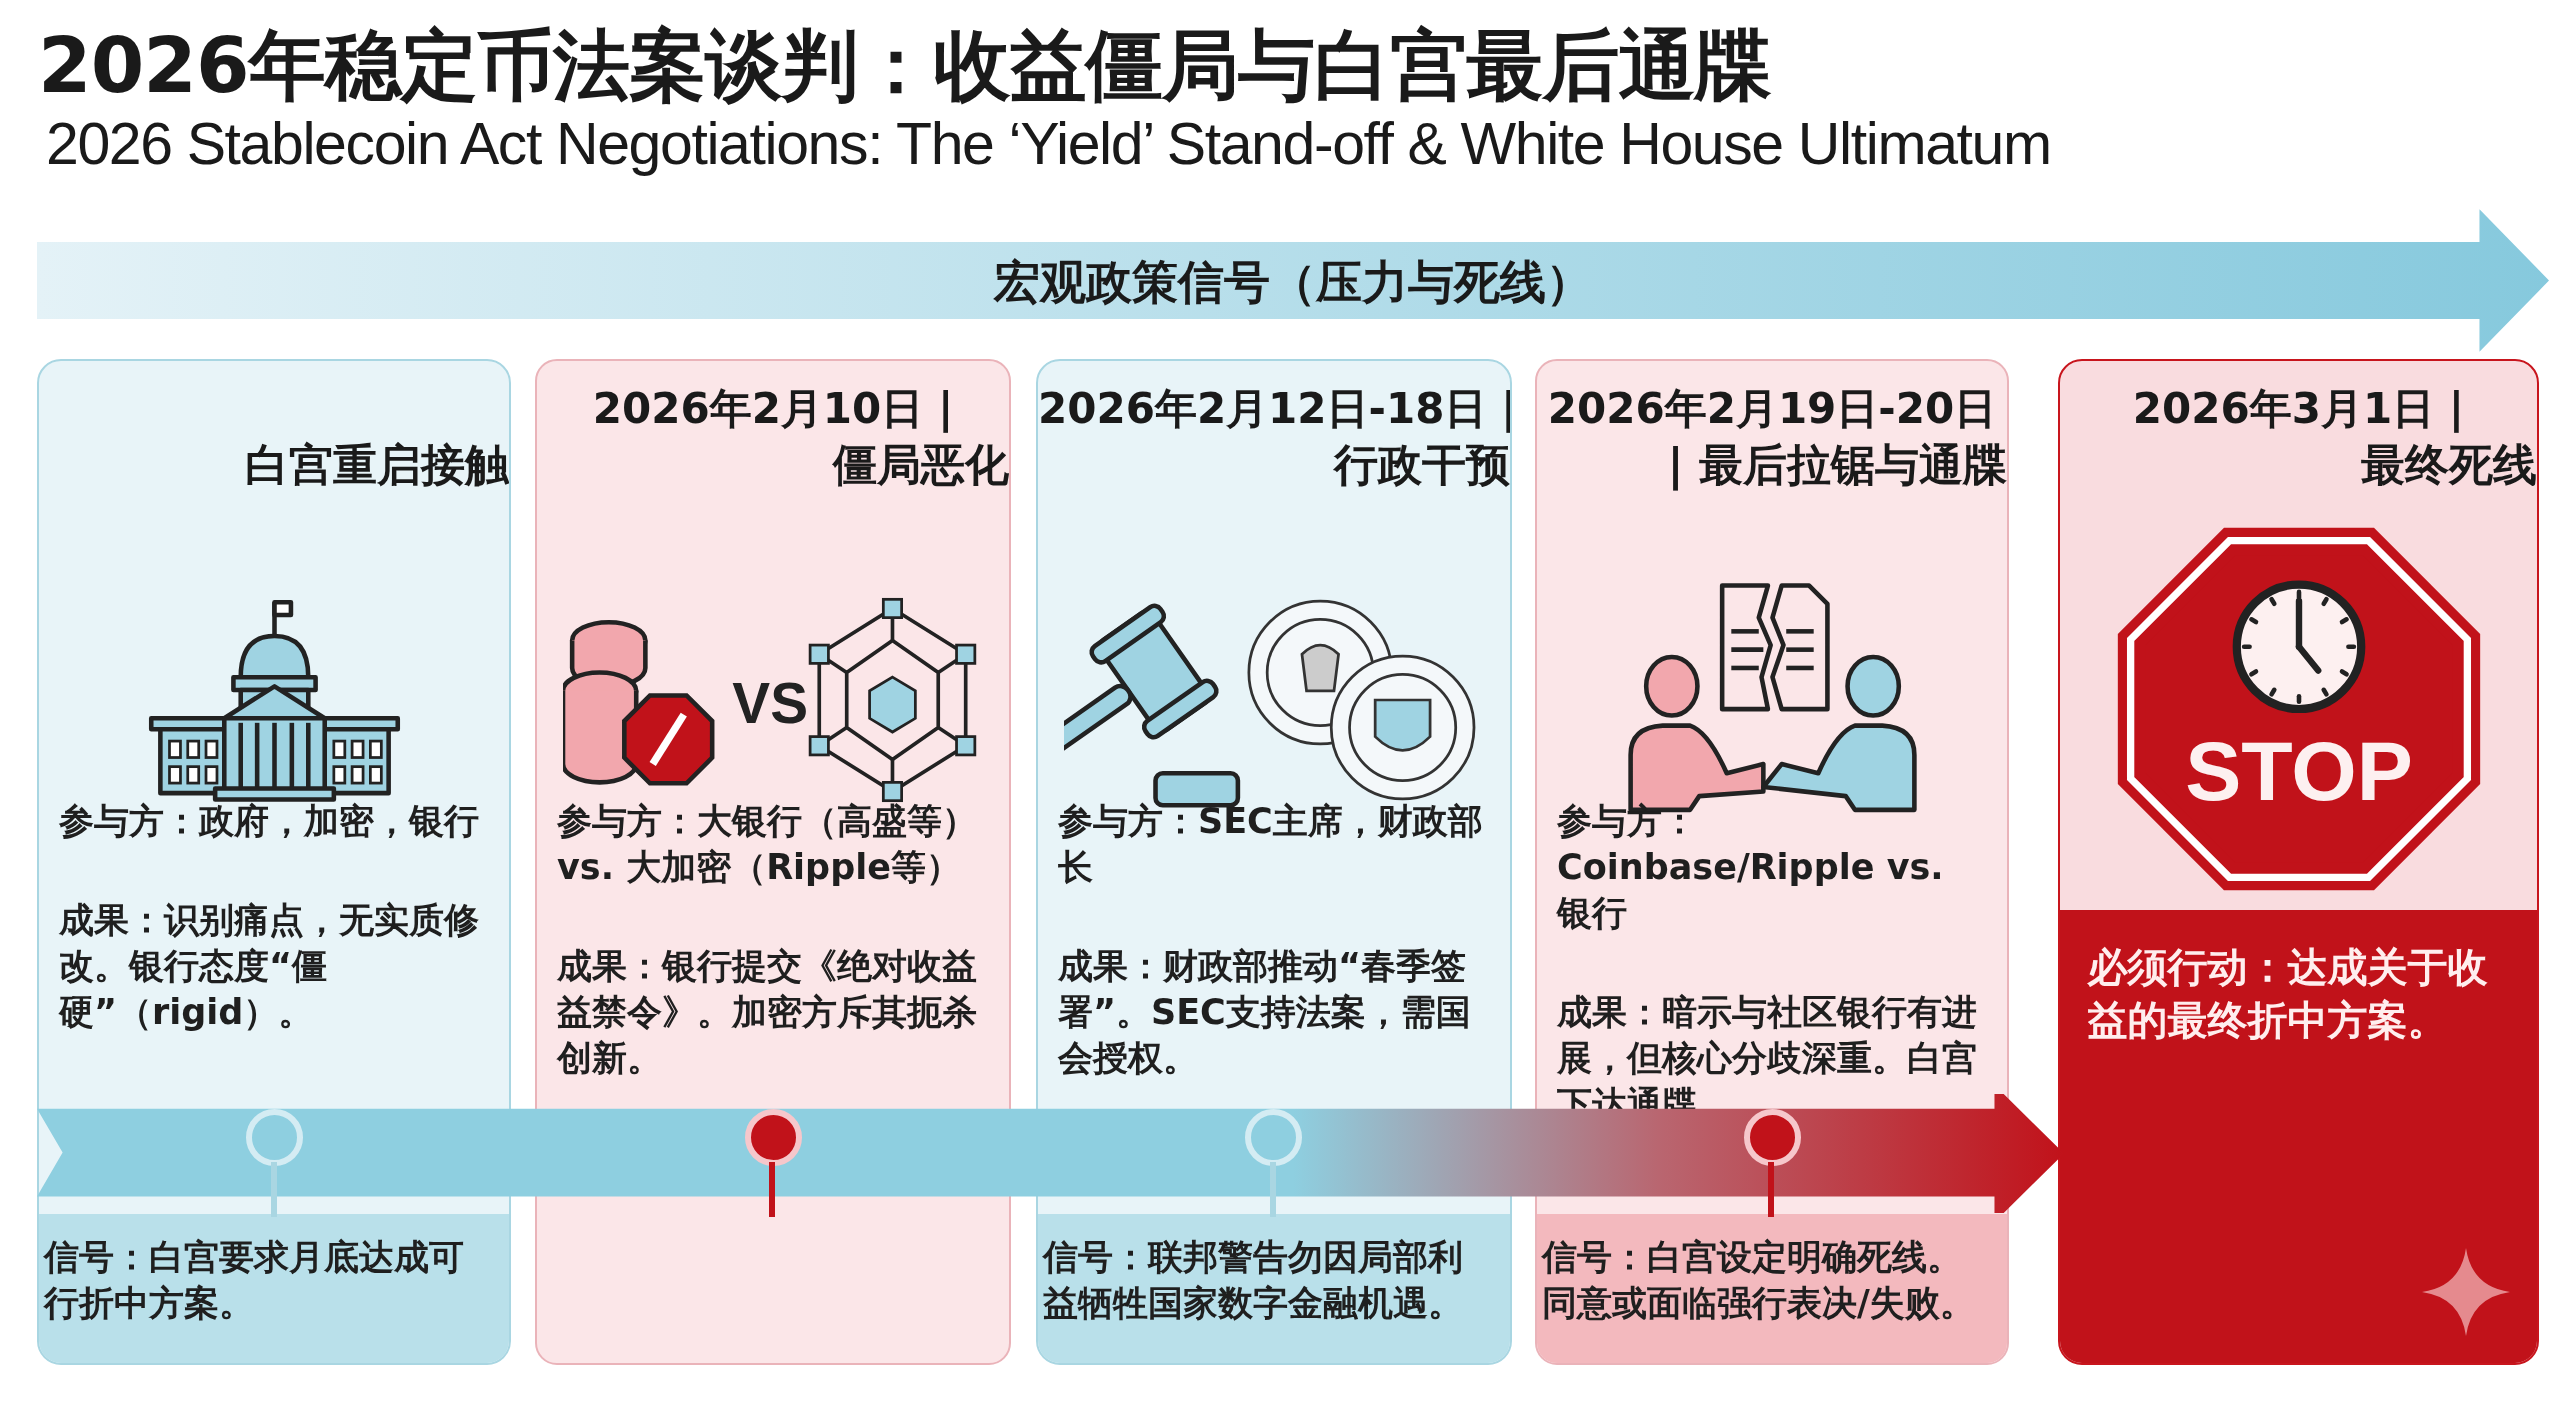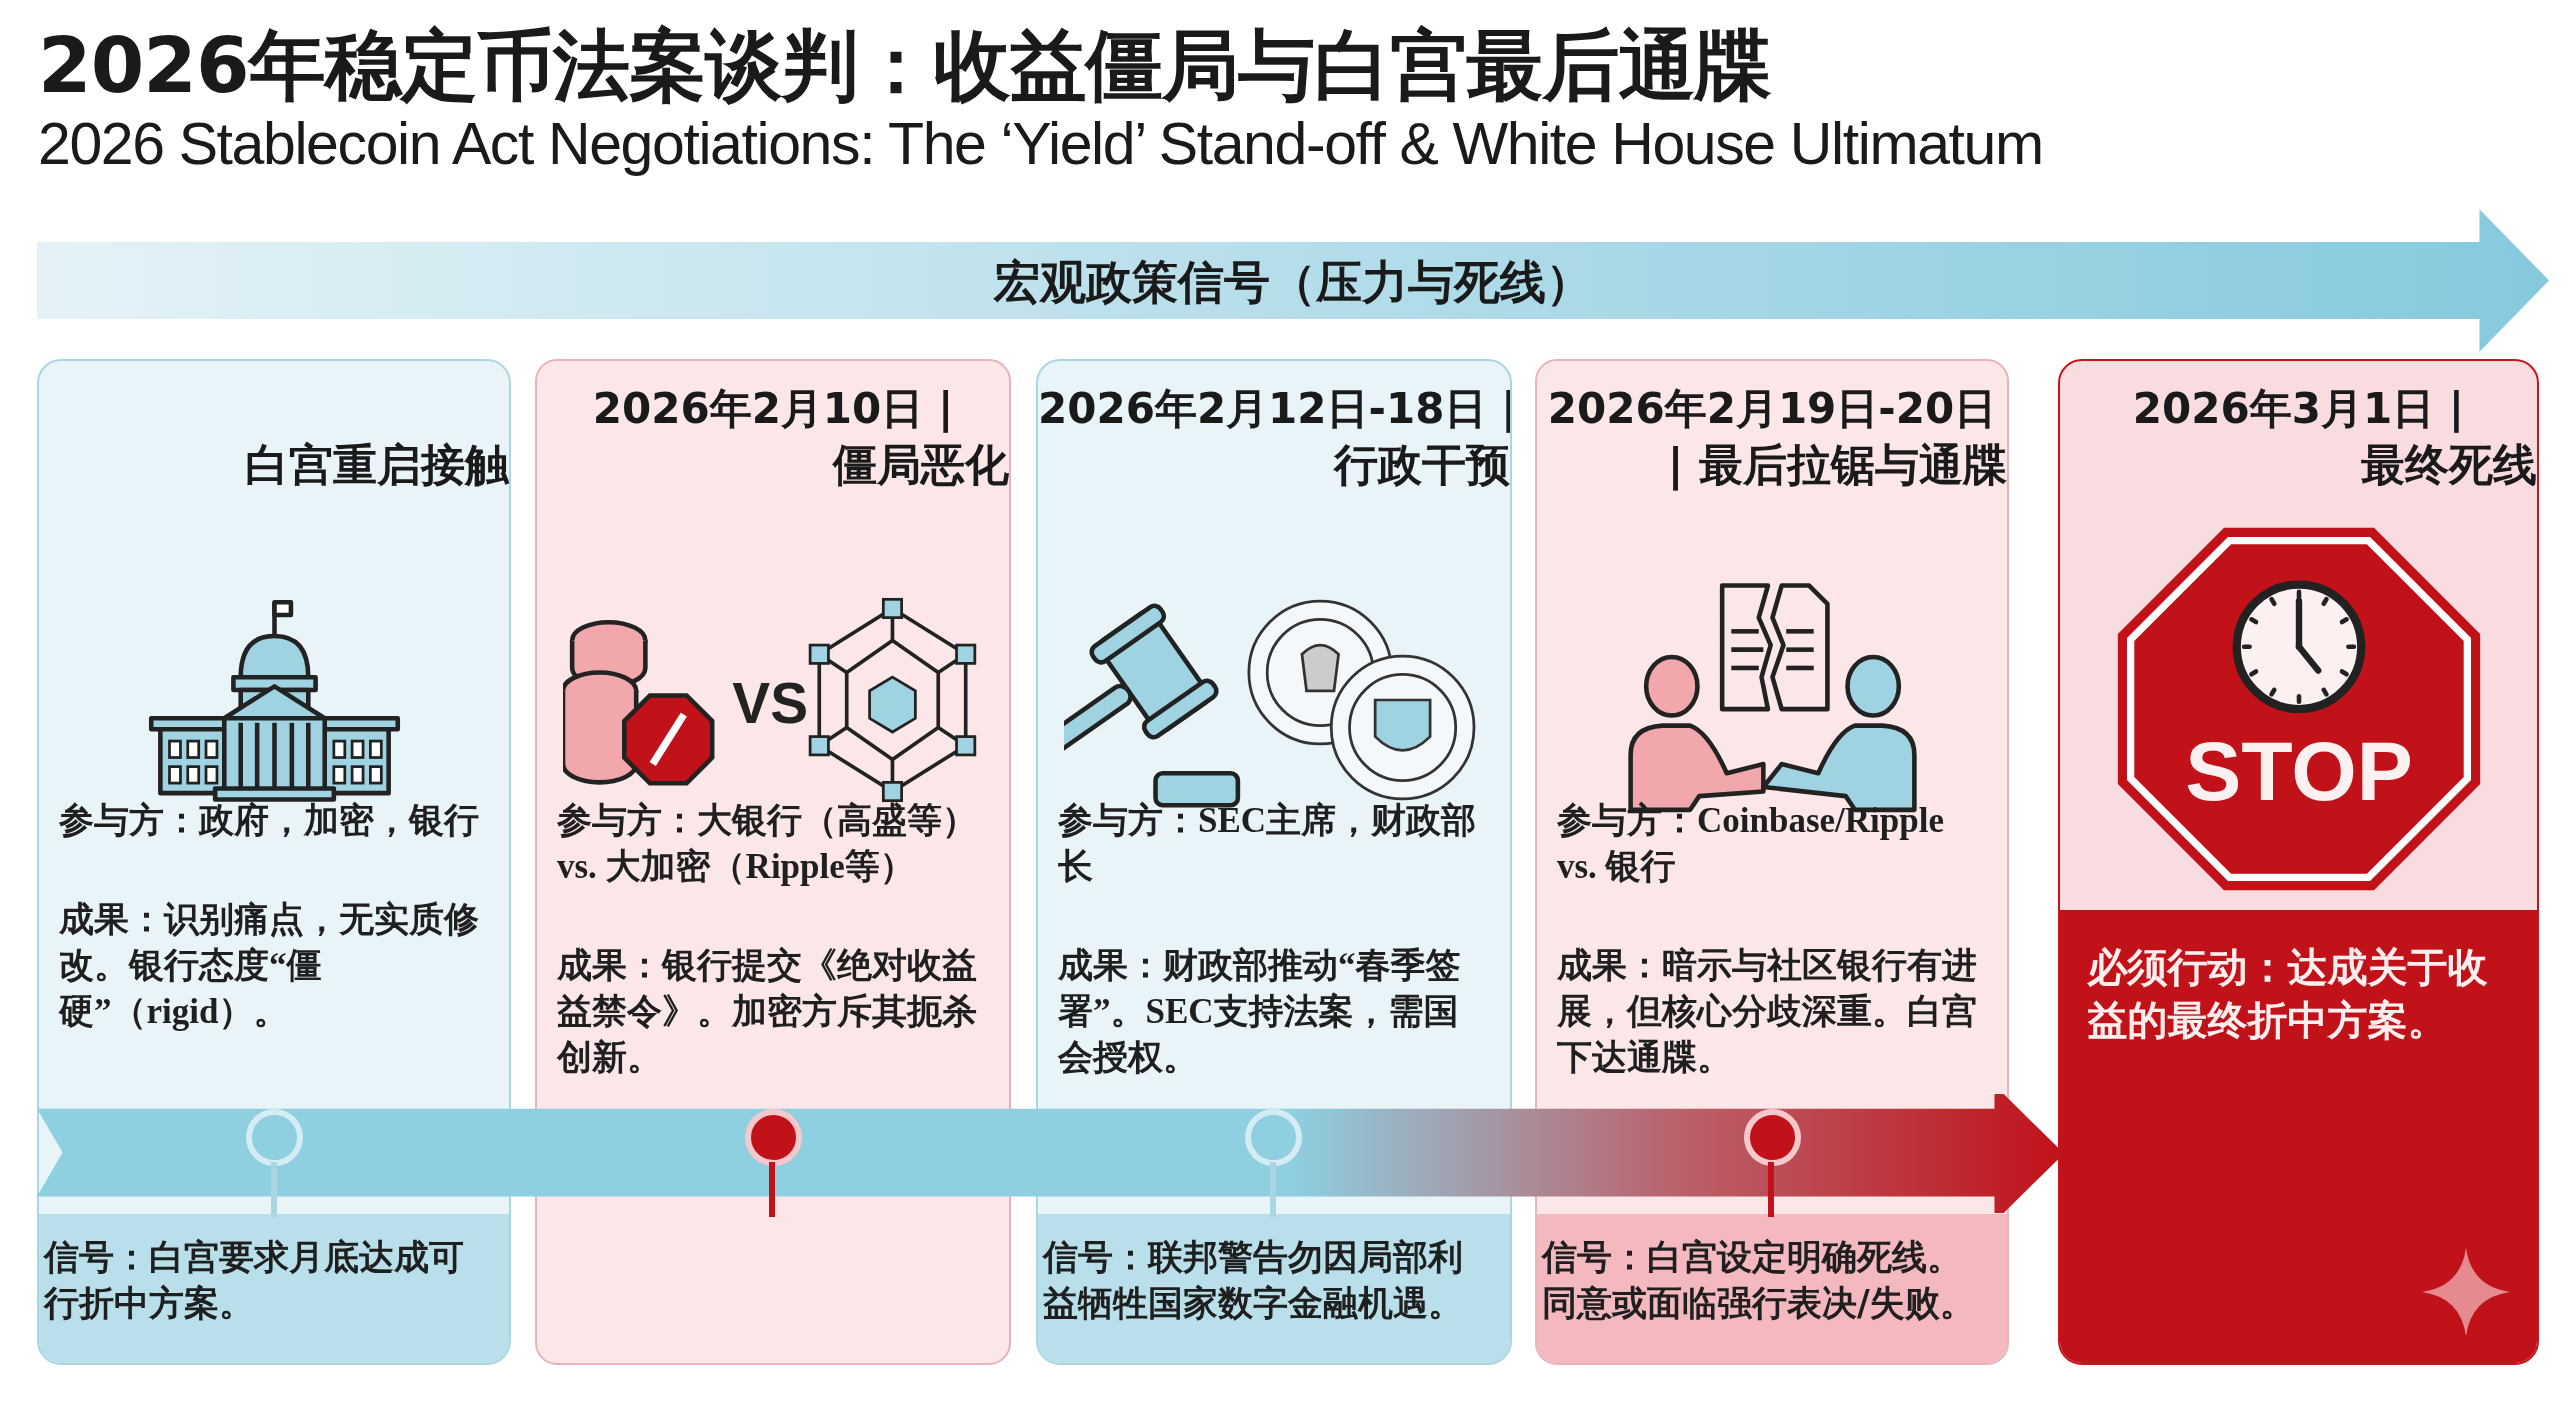--- a/index.html
+++ b/index.html
@@ -1,39 +1,39 @@
 <!DOCTYPE html>
 <html style="font-size:14.6px"><head>
 <meta charset="utf-8">
 <style>
   * { box-sizing: border-box; margin: 0; padding: 0; }
   html, body { width: 2576px; height: 1405px; background: #ffffff; overflow: hidden; }
   body { position: relative; font-family: "DejaVu Sans", "Liberation Sans", sans-serif; color: #1a1a1a; }
 
   .title-zh { position: absolute; left: 38px; top: 20px; font-size: 77px; font-weight: 700; letter-spacing: -0.9px; line-height: 91px; white-space: nowrap; }
-  .title-en { position: absolute; left: 38px; top: 108px; font-size: 59px; font-weight: 400; line-height: 73px; letter-spacing: -1.4px; white-space: nowrap; font-family: "Liberation Sans", sans-serif; }
+  .title-en { position: absolute; left: 46px; top: 108px; font-size: 59px; font-weight: 400; line-height: 73px; letter-spacing: -1.4px; white-space: nowrap; font-family: "Liberation Sans", sans-serif; }
 
   
   .banner { position: absolute; left: 37px; top: 209px; width: 2512px; height: 143px; }
   .banner svg { position: absolute; left: 0; top: 0; }
   .banner-label { position: absolute; left: 0; top: 37px; width: 2512px; text-align: center; font-size: 46px; font-weight: 700; line-height: 73px; color: #1a1a1a; }
 
   
   .card { position: absolute; top: 359px; height: 1006px; border-radius: 24px; overflow: hidden; border: 2.7px solid; }
   .card.blue { background: #e8f4f8; border-color: #a9d6e2; }
   .card.pink { background: #fbe6e8; border-color: #eab3b9; border-radius: 22px; }
   .card.final { background: #f9dcdf; border-color: #c8151d; }
 
   .card-date { position: absolute; left: 0; width: 100%; top: 20px; text-align: center; font-size: 42px; font-weight: 700; line-height: 55px; white-space: nowrap; }
   .card-phase { position: absolute; left: 0; width: 100%; top: 75px; text-align: right; font-size: 44px; font-weight: 700; line-height: 57px; white-space: nowrap; }
 
   .card-icon { position: absolute; left: 0; width: 100%; top: 183px; height: 311px; display: flex; align-items: center; justify-content: center; }
 
   .card-body { position: absolute; left: 20px; right: 16.5px; top: 437px; font-size: 35px; font-weight: 700; line-height: 46px; color: #1f1f1f; }
-  .card-body p { margin-bottom: 53px; font-family: Liberation Serif, serif; }
+  .card-body p { margin-bottom: 53px; }
 
   .signal-box { position: absolute; left: 0; right: 0; top: 853px; bottom: 0; padding: 20px 20px 0 5px; font-size: 35px; font-weight: 700; line-height: 46px; color: #1f1f1f; }
   .card.blue .signal-box { background: #b9e0ea; }
   .card.pink .signal-box { background: #f3b9be; }
 
   .final-red { position: absolute; left: 0; right: 0; top: 549px; bottom: 0; background: #c1121a; padding: 31px 27.4px; color: #ffeeee; font-size: 40px; font-weight: 700; line-height: 53px; }
   .final-red p { margin-bottom: 53px; }
   .sparkle { position: absolute; right: 27.4px; bottom: 27.4px; }
 
   

